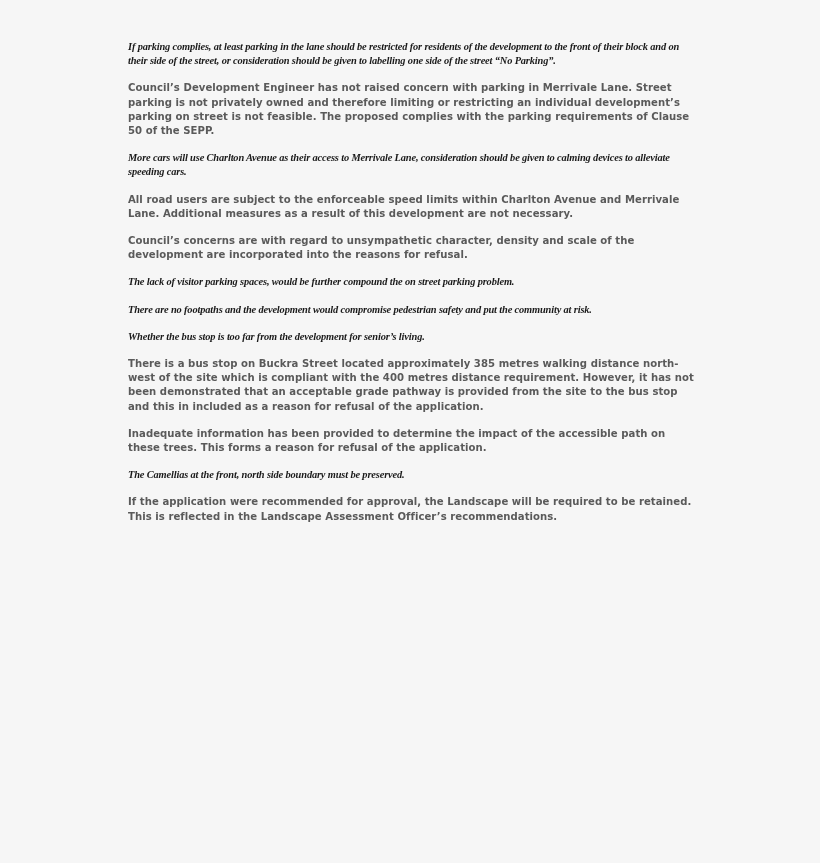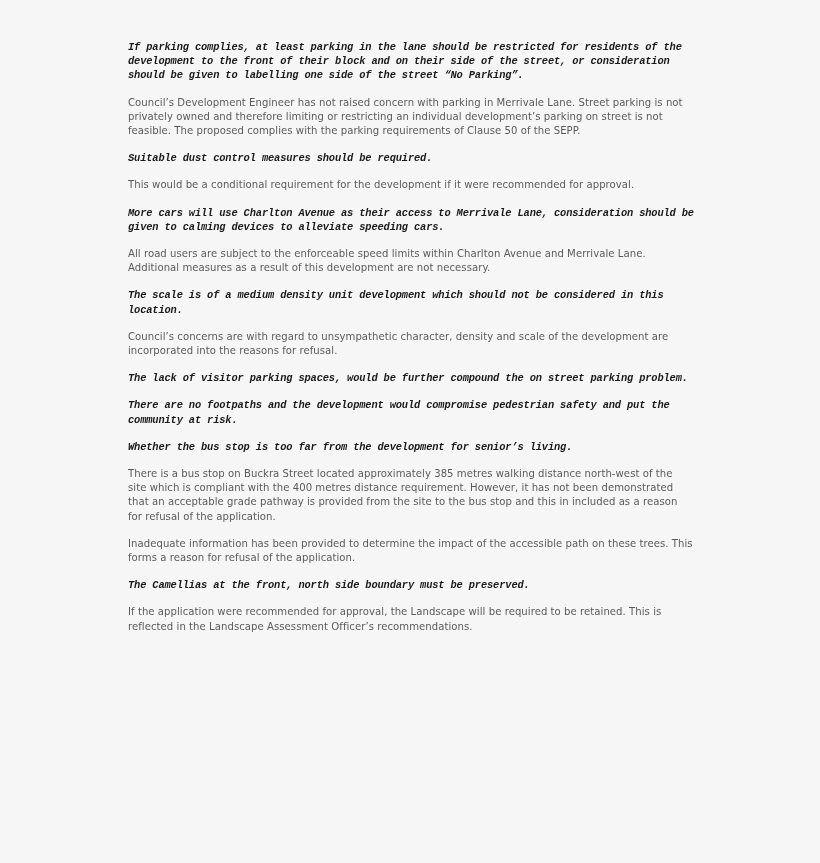--- a/index.html
+++ b/index.html
@@ -15,59 +15,54 @@
     }
     .doc {
       position: absolute;
       left: 128px;
       top: 40px;
       width: 566px;
       font-family: "DejaVu Sans", sans-serif;
     }
     .section { margin: 0; }
     .heading {
-      font-family: Liberation Mono, monospace;
+      font-family: Liberation Serif, serif;
       font-weight: bold;
       font-style: italic;
       font-size: 10.4px;
       line-height: 14.2px;
       color: #1a1a1a;
       margin: 0 0 13px 0;
       letter-spacing: -0.15px;
     }
     .body-text {
       font-family: "DejaVu Sans", sans-serif;
-      font-weight: normal;
+      font-weight: bold;
       font-size: 10.1px;
       line-height: 14.2px;
       color: #5a5a5a;
       margin: 0 0 13px 0;
       letter-spacing: 0.05px;
     }
   </style>
 </head>
 <body>
 
 <div class="doc">
   <div class="section">
     <p class="heading">If parking complies, at least parking in the lane should be restricted for residents of the development to the front of their block and on their side of the street, or consideration should be given to labelling one side of the street “No Parking”.</p>
     <p class="body-text">Council’s Development Engineer has not raised concern with parking in Merrivale Lane. Street parking is not privately owned and therefore limiting or restricting an individual development’s parking on street is not feasible. The proposed complies with the parking requirements of Clause 50 of the SEPP.</p>
   </div>
   <div class="section">
   </div>
   <div class="section">
-    <p class="heading">Suitable dust control measures should be required.</p>
-    <p class="body-text">This would be a conditional requirement for the development if it were recommended for approval.</p>
-  </div>
-  <div class="section">
     <p class="heading">More cars will use Charlton Avenue as their access to Merrivale Lane, consideration should be given to calming devices to alleviate speeding cars.</p>
     <p class="body-text">All road users are subject to the enforceable speed limits within Charlton Avenue and Merrivale Lane. Additional measures as a result of this development are not necessary.</p>
   </div>
   <div class="section">
-    <p class="heading">The scale is of a medium density unit development which should not be considered in this location.</p>
     <p class="body-text">Council’s concerns are with regard to unsympathetic character, density and scale of the development are incorporated into the reasons for refusal.</p>
   </div>
   <div class="section">
     <p class="heading">The lack of visitor parking spaces, would be further compound the on street parking problem.</p>
   </div>
   <div class="section">
     <p class="heading">There are no footpaths and the development would compromise pedestrian safety and put the community at risk.</p>
   </div>
   <div class="section">
     <p class="heading">Whether the bus stop is too far from the development for senior’s living.</p>

